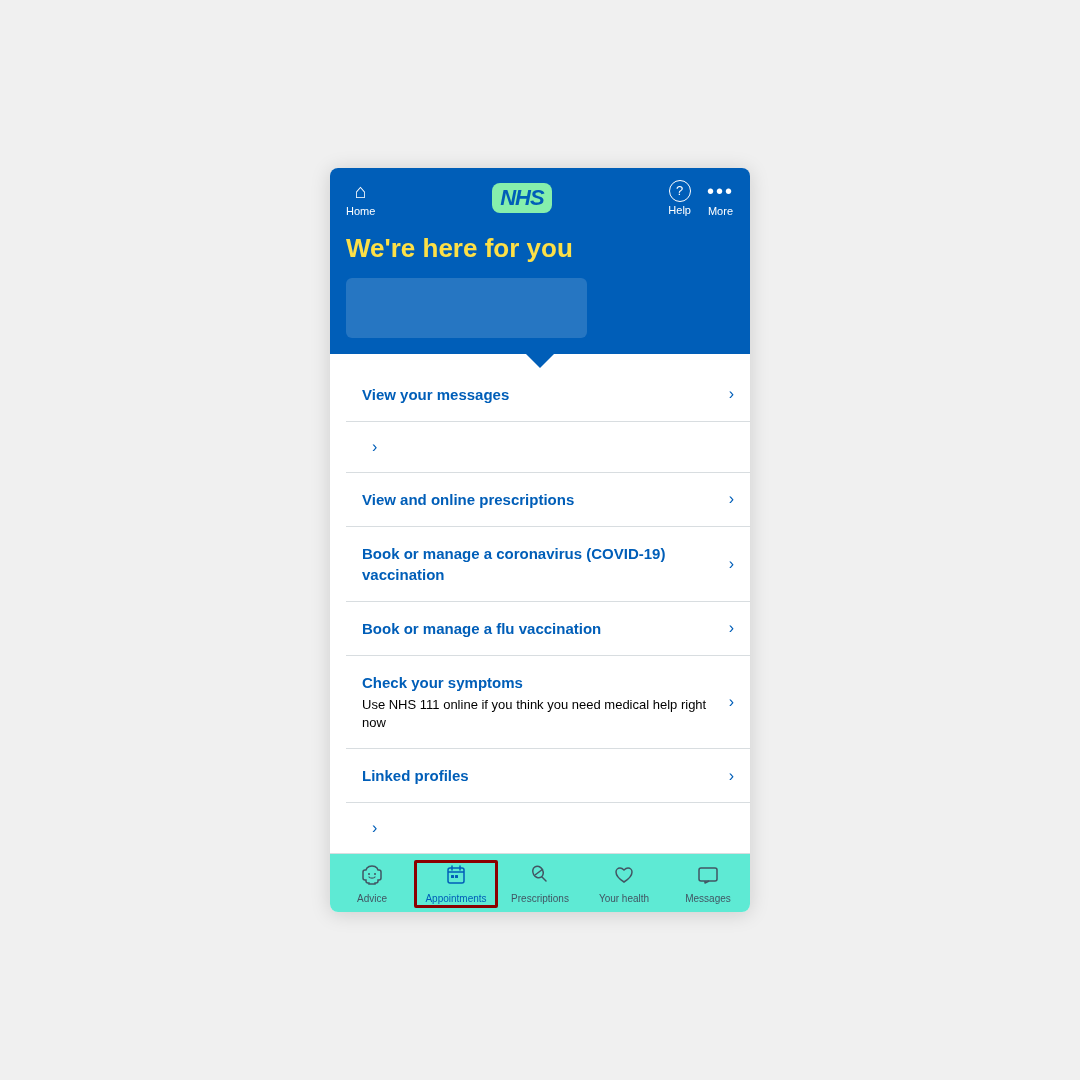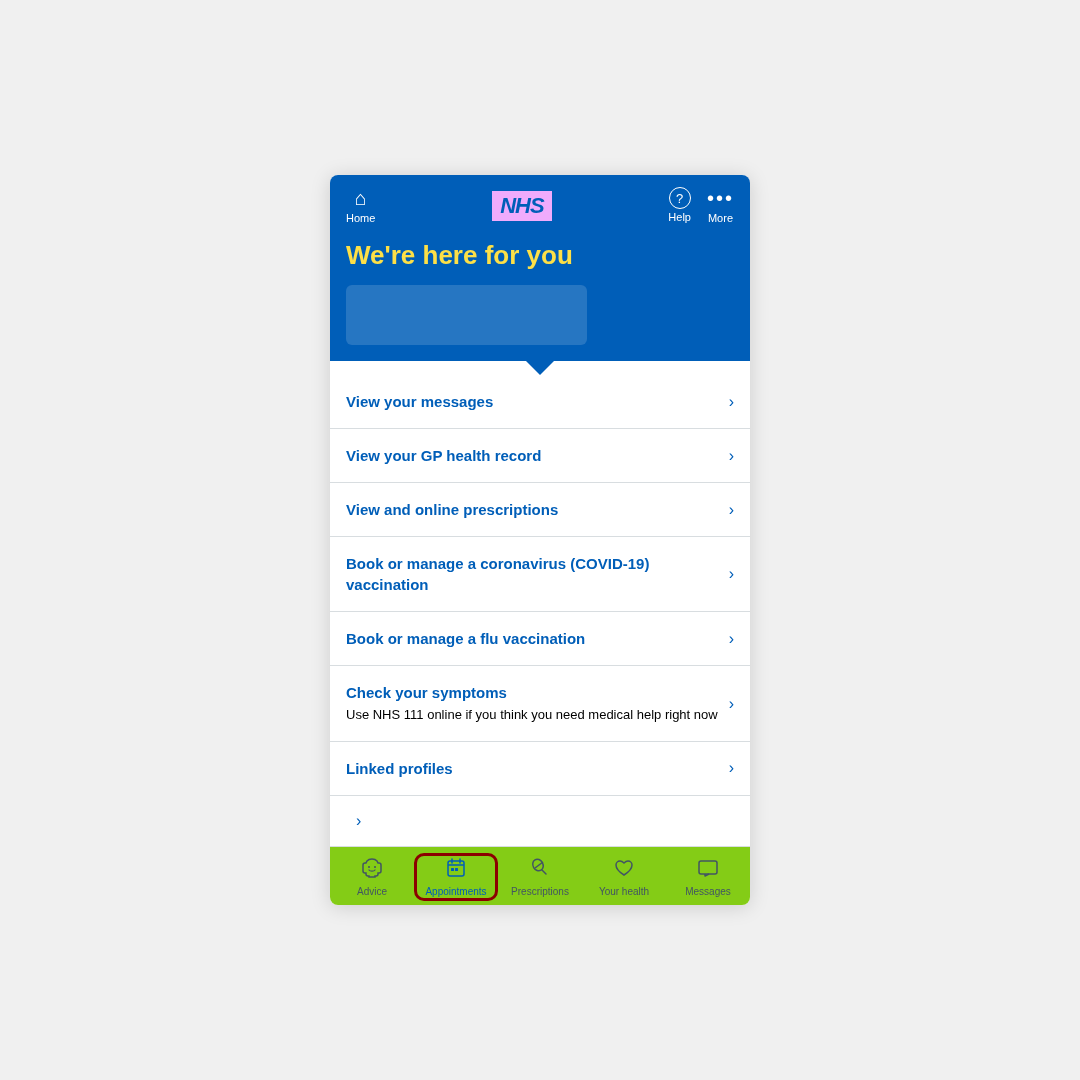--- a/index.html
+++ b/index.html
@@ -37,27 +37,28 @@
       align-items: center;
       color: #fff;
       font-size: 11px;
       cursor: pointer;
     }
     .header-nav-item .nav-icon {
       font-size: 20px;
       margin-bottom: 2px;
     }
     .nhs-logo {
-      background: #f0abfc;
+      background: #86efac;
       color: #005eb8;
       font-weight: 900;
       font-size: 22px;
       font-style: italic;
       padding: 2px 8px;
       letter-spacing: -1px;
+      border-radius: 8px;
     }
     .header-dots {
       letter-spacing: 2px;
       font-size: 14px;
       color: #fff;
     }
     .header-hero {
       padding: 8px 0 16px 0;
     }
     .header-hero h1 {
@@ -86,20 +87,21 @@
     .menu-list {
       background: #fff;
     }
     .menu-item {
       display: flex;
       align-items: center;
       padding: 16px 16px;
       border-bottom: 1px solid #d8dde0;
       cursor: pointer;
       text-decoration: none;
+      margin-left: 16px;
     }
     .menu-item:last-child {
       border-bottom: none;
     }
     .menu-item-content {
       flex: 1;
     }
     .menu-item-title {
       color: #005eb8;
       font-size: 15px;
@@ -114,21 +116,21 @@
     }
     .chevron {
       color: #005eb8;
       font-size: 16px;
       margin-left: 10px;
       flex-shrink: 0;
     }
     
     .bottom-nav {
       display: flex;
-      background: #84cc16;
+      background: #5eead4;
       border-top: 1px solid #d8dde0;
       padding: 6px 0 4px 0;
     }
     .bottom-nav-item {
       flex: 1;
       display: flex;
       flex-direction: column;
       align-items: center;
       font-size: 10px;
       color: #425563;
@@ -137,21 +139,21 @@
       position: relative;
     }
     .bottom-nav-item .nav-icon {
       font-size: 20px;
       margin-bottom: 2px;
       color: #425563;
     }
     .bottom-nav-item.active-tab {
       outline: 3px solid #8b0000;
       outline-offset: -3px;
-      border-radius: 10px;
+      border-radius: 2px;
     }
     .bottom-nav-item.active-tab .nav-icon {
       color: #005eb8;
     }
     .bottom-nav-item.active-tab span {
       color: #005eb8;
     }
   </style>
 </head>
 <body>
@@ -188,23 +190,20 @@
   <div class="menu-list">
 
     <div class="menu-item">
       <div class="menu-item-content">
         <div class="menu-item-title">View your messages</div>
       </div>
       <span class="chevron">›</span>
     </div>
 
     <div class="menu-item">
-      <div class="menu-item-content">
-        <div class="menu-item-title">View your GP health record</div>
-      </div>
       <span class="chevron">›</span>
     </div>
 
     <div class="menu-item">
       <div class="menu-item-content">
         <div class="menu-item-title">View and online prescriptions</div>
       </div>
       <span class="chevron">›</span>
     </div>
 

